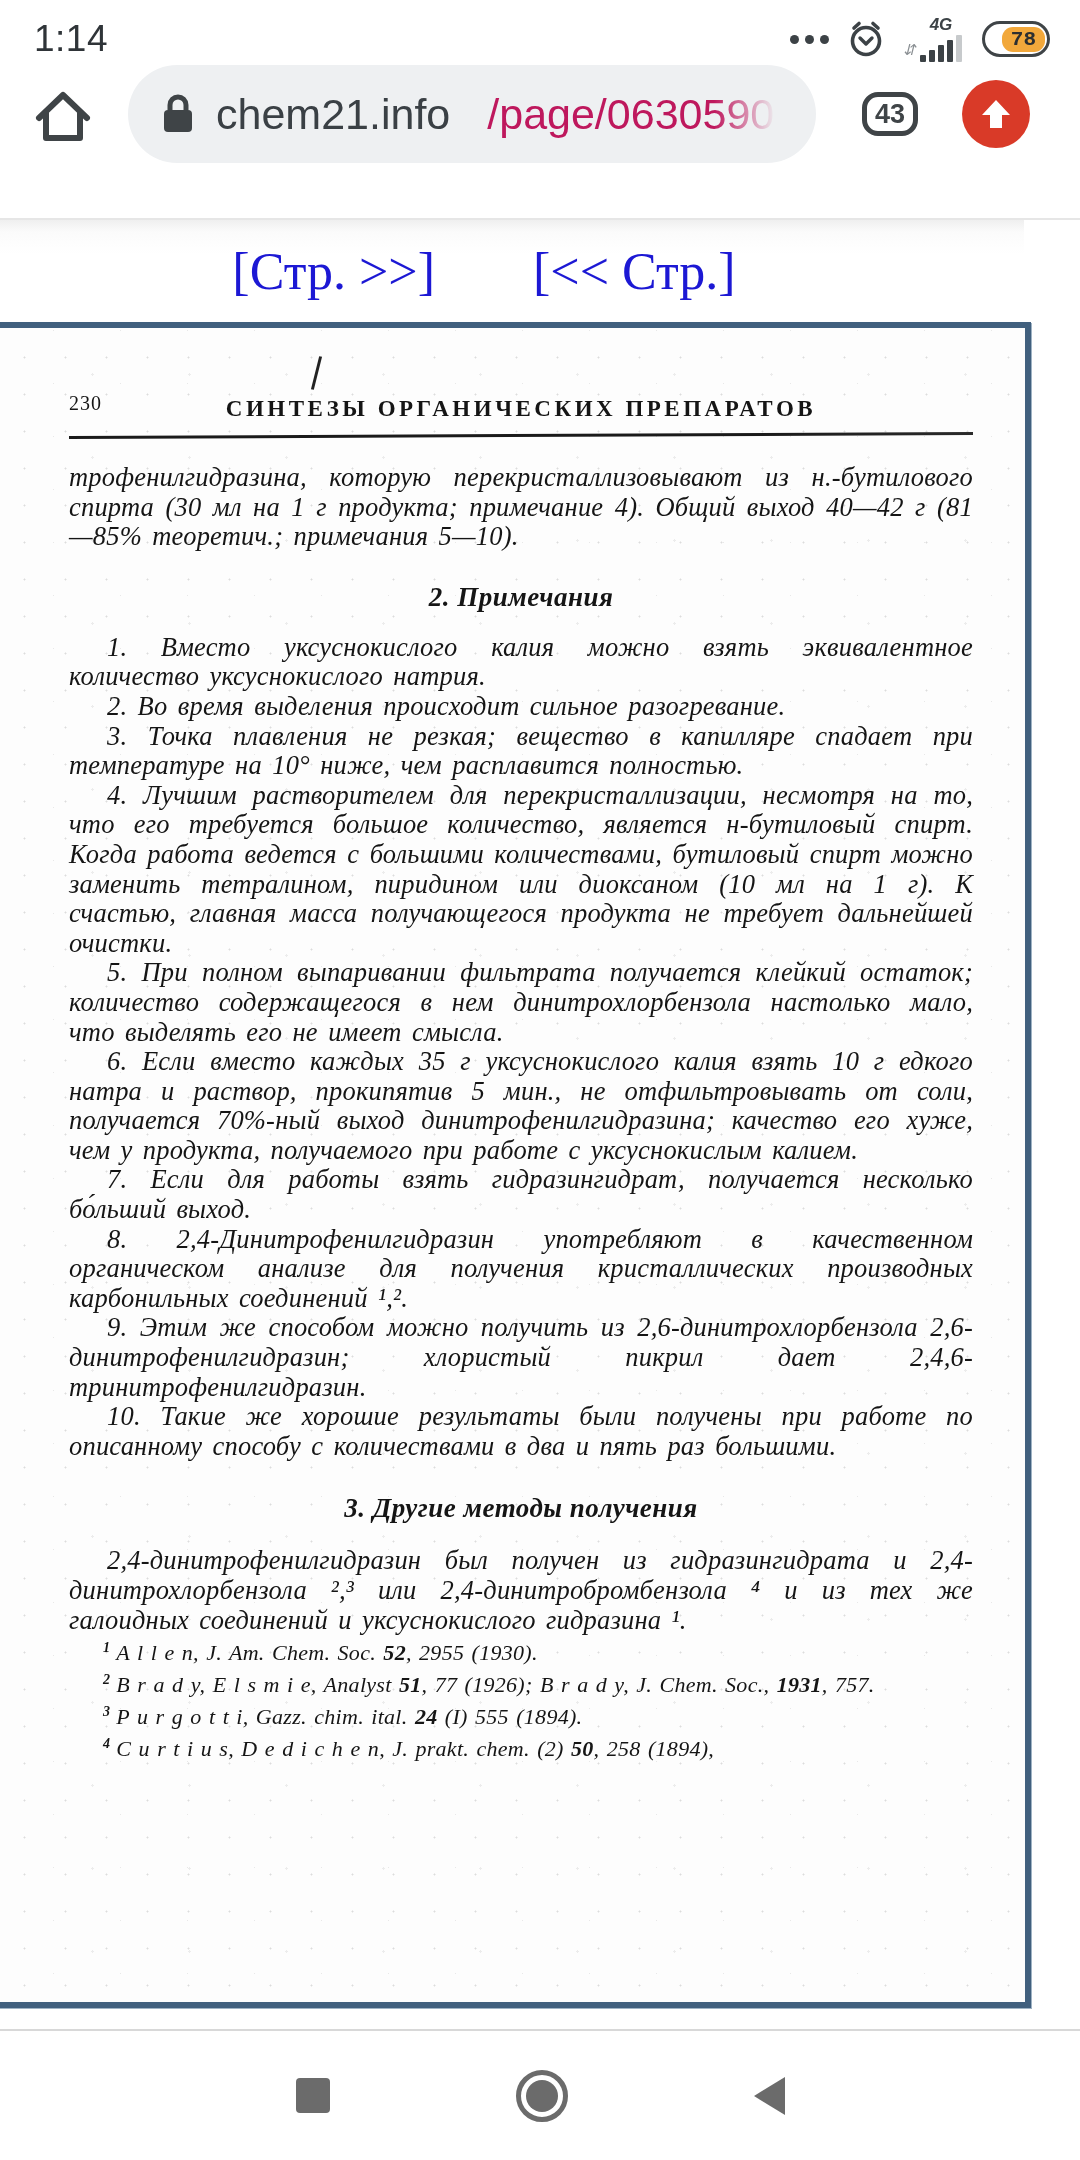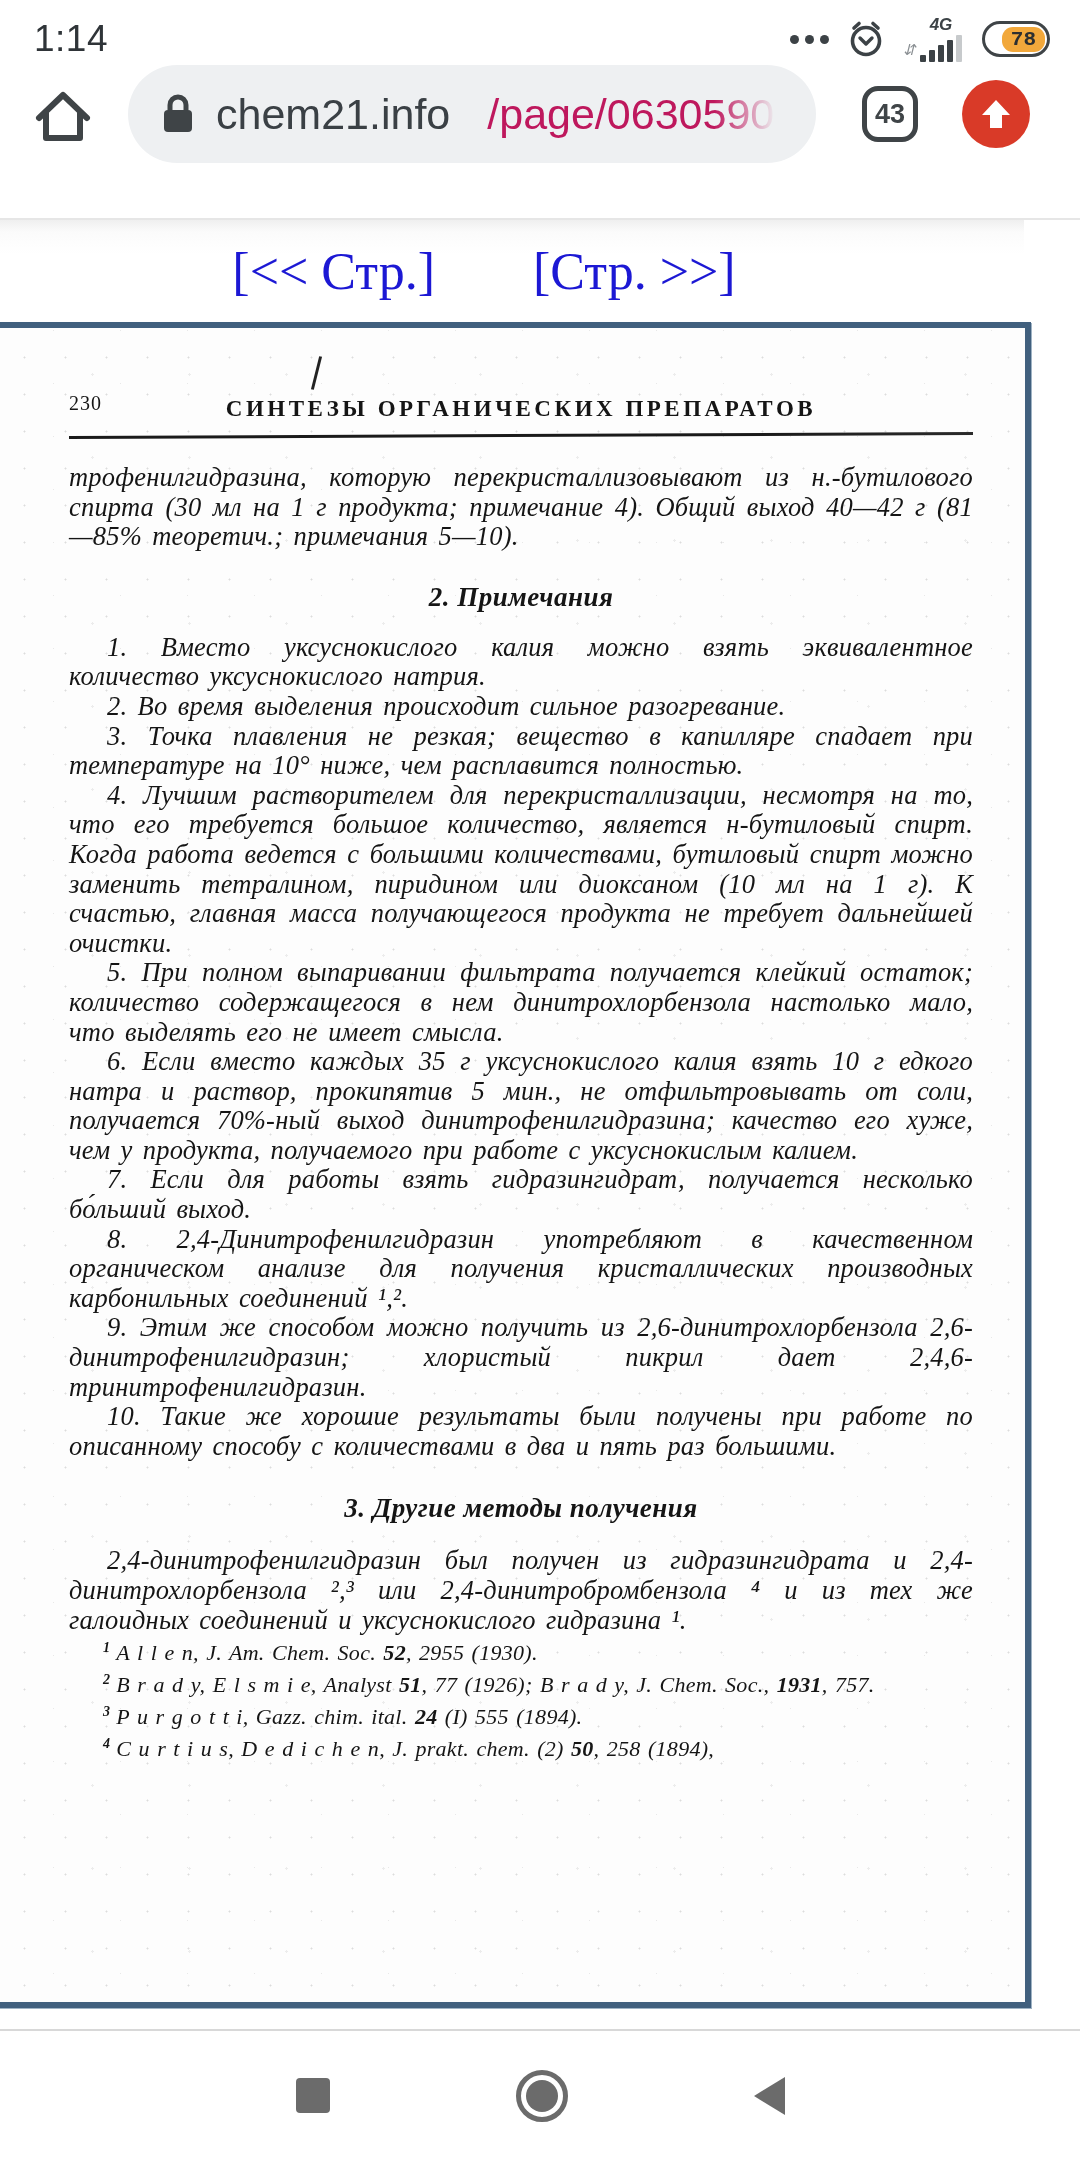--- a/index.html
+++ b/index.html
@@ -26,21 +26,21 @@
 
   
   .toolbar { height:112px; display:flex; align-items:center; padding:0 26px 0 30px; }
   .home-btn { width:66px; height:66px; display:flex; align-items:center; justify-content:center; flex:0 0 auto; }
   .url-pill { margin-left:32px; flex:0 0 auto; width:688px; height:98px; background:#eef0f2; border-radius:49px; display:flex; align-items:center; padding:0 34px; overflow:hidden; }
   .lock { width:32px; height:40px; flex:0 0 auto; margin-right:22px; }
   .url-text { font-size:43px; white-space:nowrap; overflow:hidden; -webkit-mask-image:linear-gradient(90deg,#000 88%,transparent 99%); mask-image:linear-gradient(90deg,#000 88%,transparent 99%); }
   .url-domain { color:#3a4045; }
   .url-path { color:#7e8ayy87; }
   .url-path { color:#be185d;margin-left:37px; }
-  .tab-btn { margin-left:46px; width:56px; height:56px; border:5px solid #3f4447; border-radius:16px; display:flex; align-items:center; justify-content:center; flex:0 0 auto; }
+  .tab-btn { margin-left:46px; width:56px; height:44px; border:5px solid #3f4447; border-radius:16px; display:flex; align-items:center; justify-content:center; flex:0 0 auto; }
   .tab-btn span { font-size:27px; font-weight:700; color:#3f4447; }
   .share-btn { margin-left:44px; width:68px; height:68px; border-radius:50%; background:#d93a28; display:flex; align-items:center; justify-content:center; flex:0 0 auto; }
 
   
   .chrome-edge { height:50px; border-bottom:2px solid #e6e6e6; }
   .page-links { height:104px; display:flex; justify-content:center; align-items:center; gap:98px; transform:translateX(-56px);
                 background:linear-gradient(180deg,#efefef 0px,#fbfbfb 12px,#ffffff 34px); }
   .page-links a { font-family:"Liberation Serif", serif; font-size:52px; color:#1c18d4; text-decoration:none; line-height:1; }
 
   
@@ -134,22 +134,22 @@
     <div class="share-btn">
       <svg width="38" height="38" viewBox="0 0 38 38">
         <path d="M19 5 L33 20 H25 V33 H13 V20 H5 Z" fill="#ffffff"></path>
       </svg>
     </div>
   </div>
 
   <div class="chrome-edge"></div>
 
   <div class="page-links">
+    <a href="#">[Стр. &gt;&gt;]</a>
     <a href="#">[&lt;&lt; Стр.]</a>
-    <a href="#">[Стр. &gt;&gt;]</a>
   </div>
 
   <div class="scan-page">
     <div class="scan-inner">
       <span class="scan-artifact"></span>
       <div class="scan-header">
         <span class="scan-pagenum">230</span>
         <span class="scan-title">СИНТЕЗЫ ОРГАНИЧЕСКИХ ПРЕПАРАТОВ</span>
       </div>
       <div class="scan-rule"></div>

